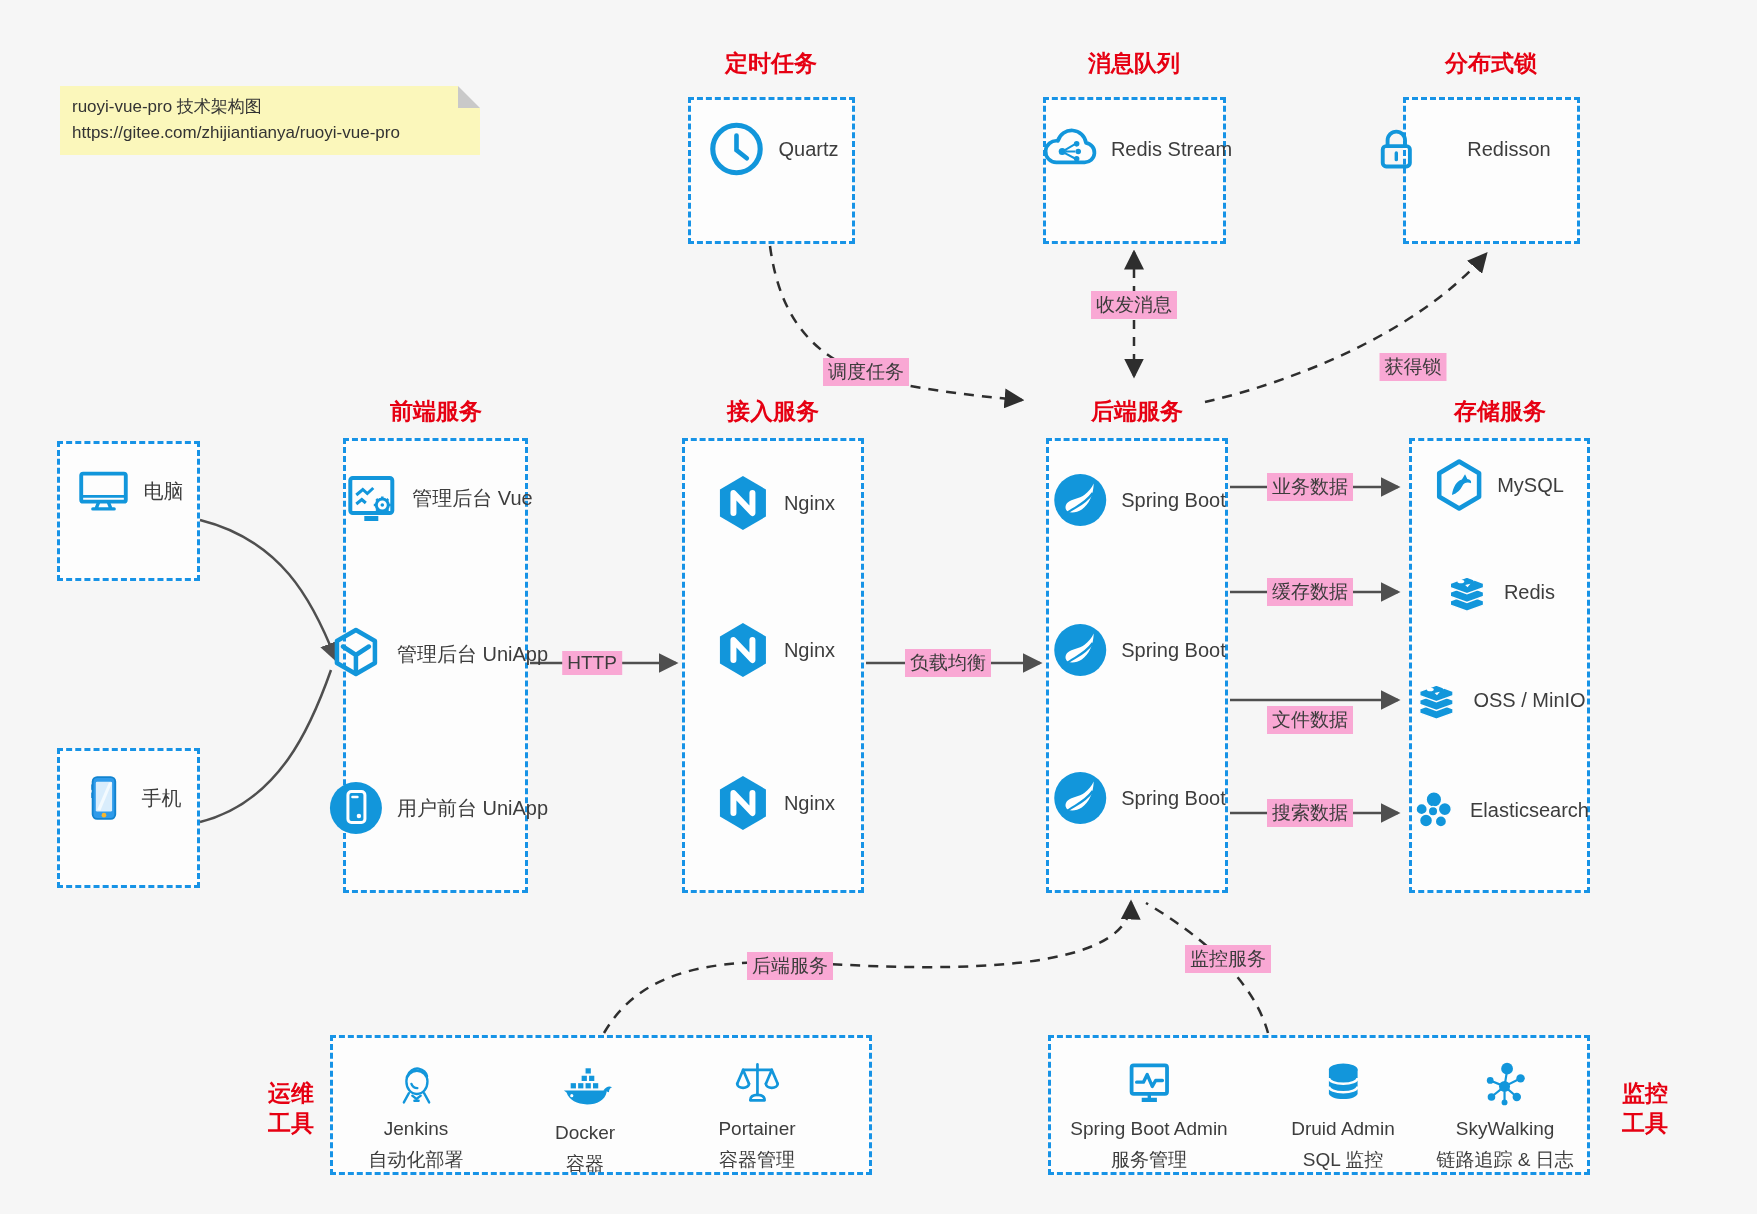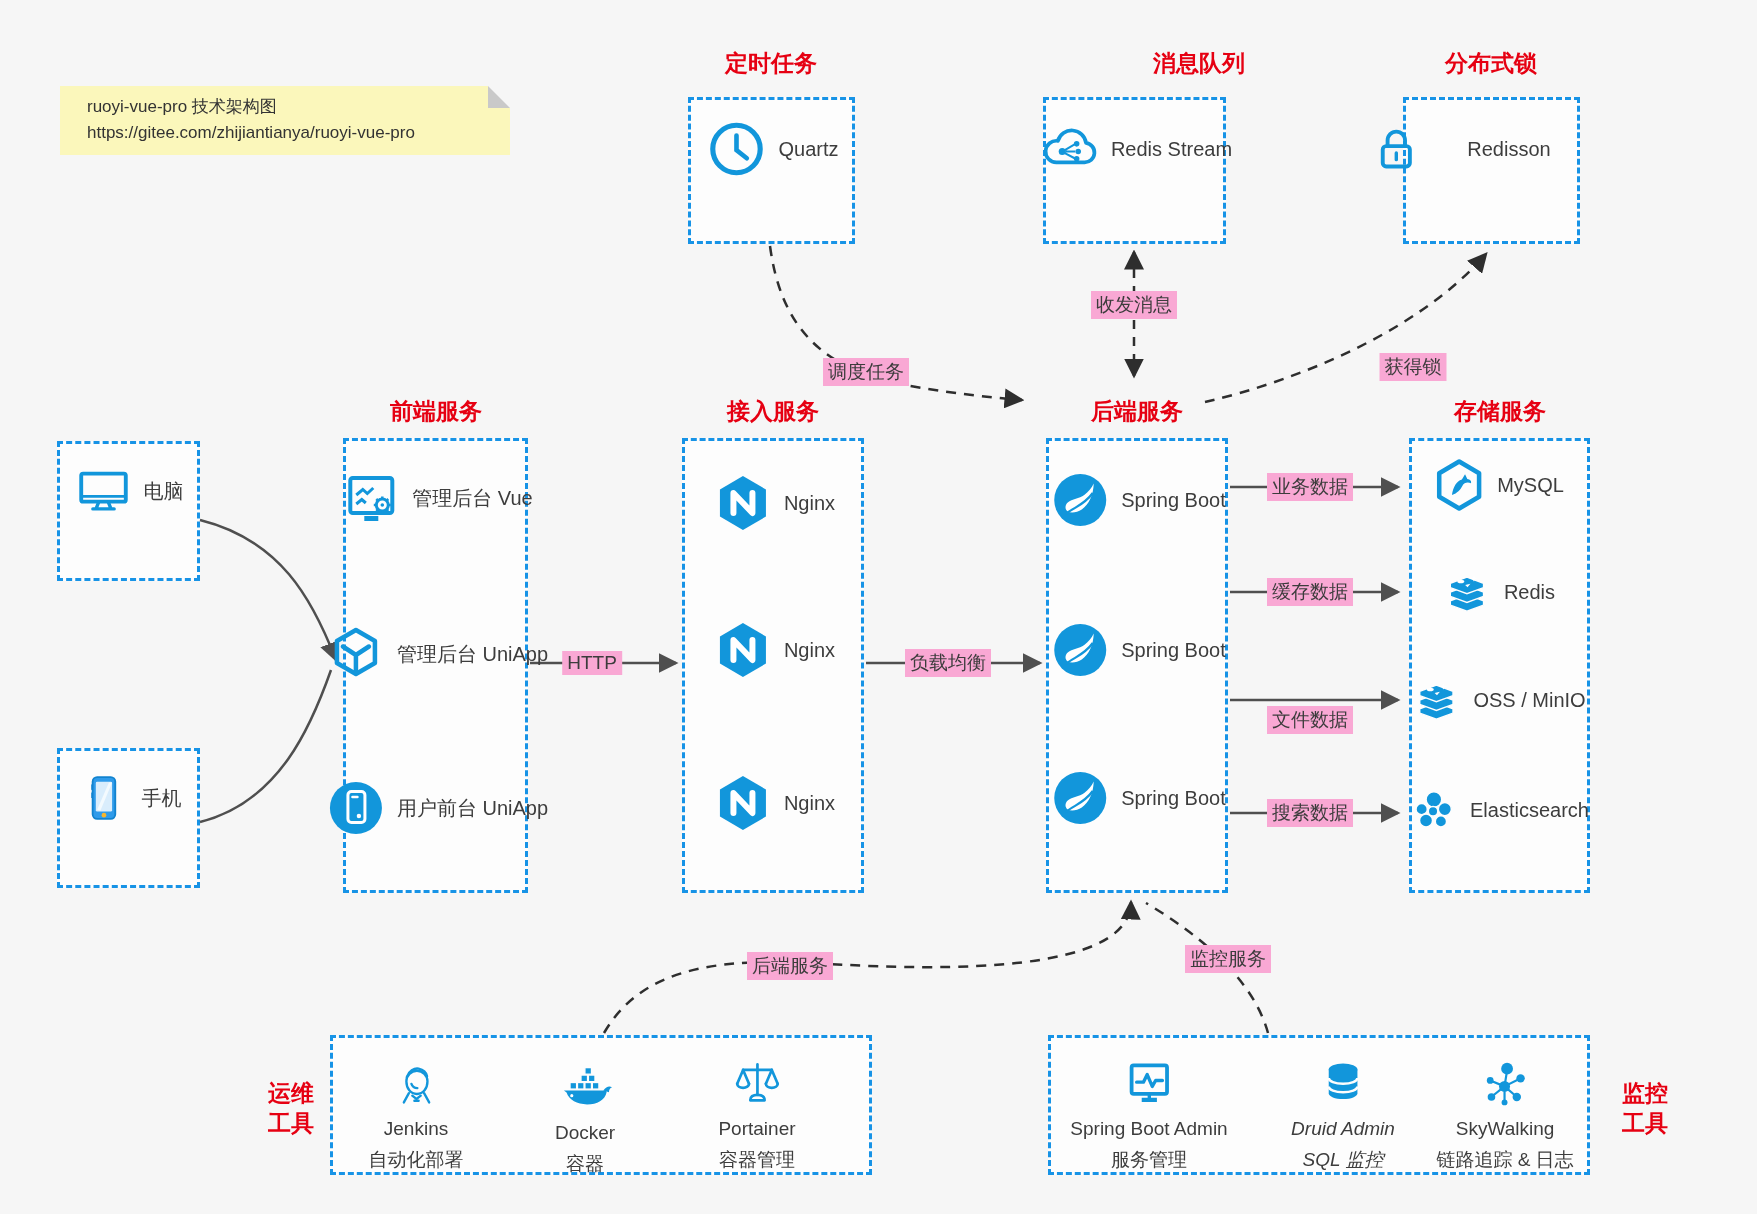--- a/index.html
+++ b/index.html
@@ -1,20 +1,20 @@
 <!DOCTYPE html>
 <html><head>
 <meta charset="utf-8">
 <style>
   html,body{margin:0;padding:0;background:#f6f6f6;font-family:"Liberation Sans","DejaVu Sans",sans-serif;}
   #canvas{position:relative;width:1757px;height:1214px;background:#f6f6f6;overflow:hidden;}
 
   
   .note{position:absolute;left:60px;top:86px;width:396px;background:#fbf7bb;color:#333;
-        font-size:17px;line-height:1.55;padding:8px 27px;z-index:2;}
+        font-size:17px;line-height:1.55;padding:8px 12px;z-index:2;}
   .note::after{content:"";position:absolute;top:0;right:0;width:0;height:0;
         border-top:22px solid #f6f6f6;border-left:22px solid #c9c9c9;}
 
   
   .dbox{position:absolute;border:3px dashed #1793e6;background:#fdfdfd;z-index:1;box-sizing:border-box;}
 
   
   .rtitle{position:absolute;transform:translateX(-50%);color:#e60012;font-weight:bold;
           font-size:23px;white-space:nowrap;z-index:3;}
   .rtitle-side{position:absolute;color:#e60012;font-weight:bold;font-size:23px;line-height:30px;
@@ -72,21 +72,21 @@
     <path d="M 1134 252 V 376" stroke="#2e2e2e" stroke-width="2.5" stroke-dasharray="9 8" fill="none" marker-start="url(#ah-dark)" marker-end="url(#ah-dark)"></path>
 
     <path d="M 1205 402 C 1300 380, 1420 330, 1486 254" stroke="#2e2e2e" stroke-width="2.5" stroke-dasharray="10 8" fill="none" marker-end="url(#ah-dark)"></path>
 
     <path d="M 604 1033 C 645 962, 730 958, 830 964 C 1000 974, 1130 962, 1131 902" stroke="#2e2e2e" stroke-width="2.5" stroke-dasharray="10 8" fill="none" marker-end="url(#ah-dark)"></path>
 
     <path d="M 1268 1033 C 1258 996, 1225 950, 1146 903" stroke="#2e2e2e" stroke-width="2.5" stroke-dasharray="10 8" fill="none"></path>
   </svg>
 
   <div class="rtitle" style="left:771px;top:48px;">定时任务</div>
-  <div class="rtitle" style="left:1199px;top:48px;">消息队列</div>
+  <div class="rtitle" style="left:1134px;top:48px;">消息队列</div>
   <div class="rtitle" style="left:1491px;top:48px;">分布式锁</div>
   <div class="rtitle" style="left:436px;top:396px;">前端服务</div>
   <div class="rtitle" style="left:773px;top:396px;">接入服务</div>
   <div class="rtitle" style="left:1137px;top:396px;">后端服务</div>
   <div class="rtitle" style="left:1500px;top:396px;">存储服务</div>
   <div class="rtitle-side" style="left:250px;top:1078px;width:82px;">
     <div>运维</div>
     <div>工具</div>
   </div>
   <div class="rtitle-side" style="left:1604px;top:1078px;width:82px;">
@@ -379,21 +379,21 @@
         <rect x="11" y="11" width="42" height="34" rx="2.5" fill="none" stroke="#1296db" stroke-width="4.5"></rect>
         <path d="M17 31 h8 l4.5 -9 6 14 4 -7 h8" fill="none" stroke="#1296db" stroke-width="4" stroke-linejoin="round" stroke-linecap="round"></path>
         <path d="M32 45 v6" stroke="#1296db" stroke-width="4"></path>
         <path d="M23 52 h18" stroke="#1296db" stroke-width="5"></path>
       </svg>
     </span>
     <span class="bname">Spring Boot Admin</span>
     <span class="bdesc">服务管理</span>
   </div>
 
-  <div class="bnode" style="left:1343px;top:1056px;font-style:italic;">
+  <div class="bnode" style="left:1343px;top:1056px;">
     <span class="ic">
       <svg width="54" height="54" viewBox="0 0 64 64">
         <ellipse cx="32" cy="16" rx="17" ry="7" fill="#1296db"></ellipse>
         <path d="M15 16 v28 c0 4 7.6 7 17 7 s17 -3 17 -7 V16" fill="#1296db"></path>
         <path d="M15 26 c0 4 7.6 7 17 7 s17 -3 17 -7" stroke="#fdfdfd" stroke-width="3" fill="none"></path>
         <path d="M15 36 c0 4 7.6 7 17 7 s17 -3 17 -7" stroke="#fdfdfd" stroke-width="3" fill="none"></path>
       </svg>
     </span>
     <span class="bname">Druid Admin</span>
     <span class="bdesc">SQL 监控</span>

